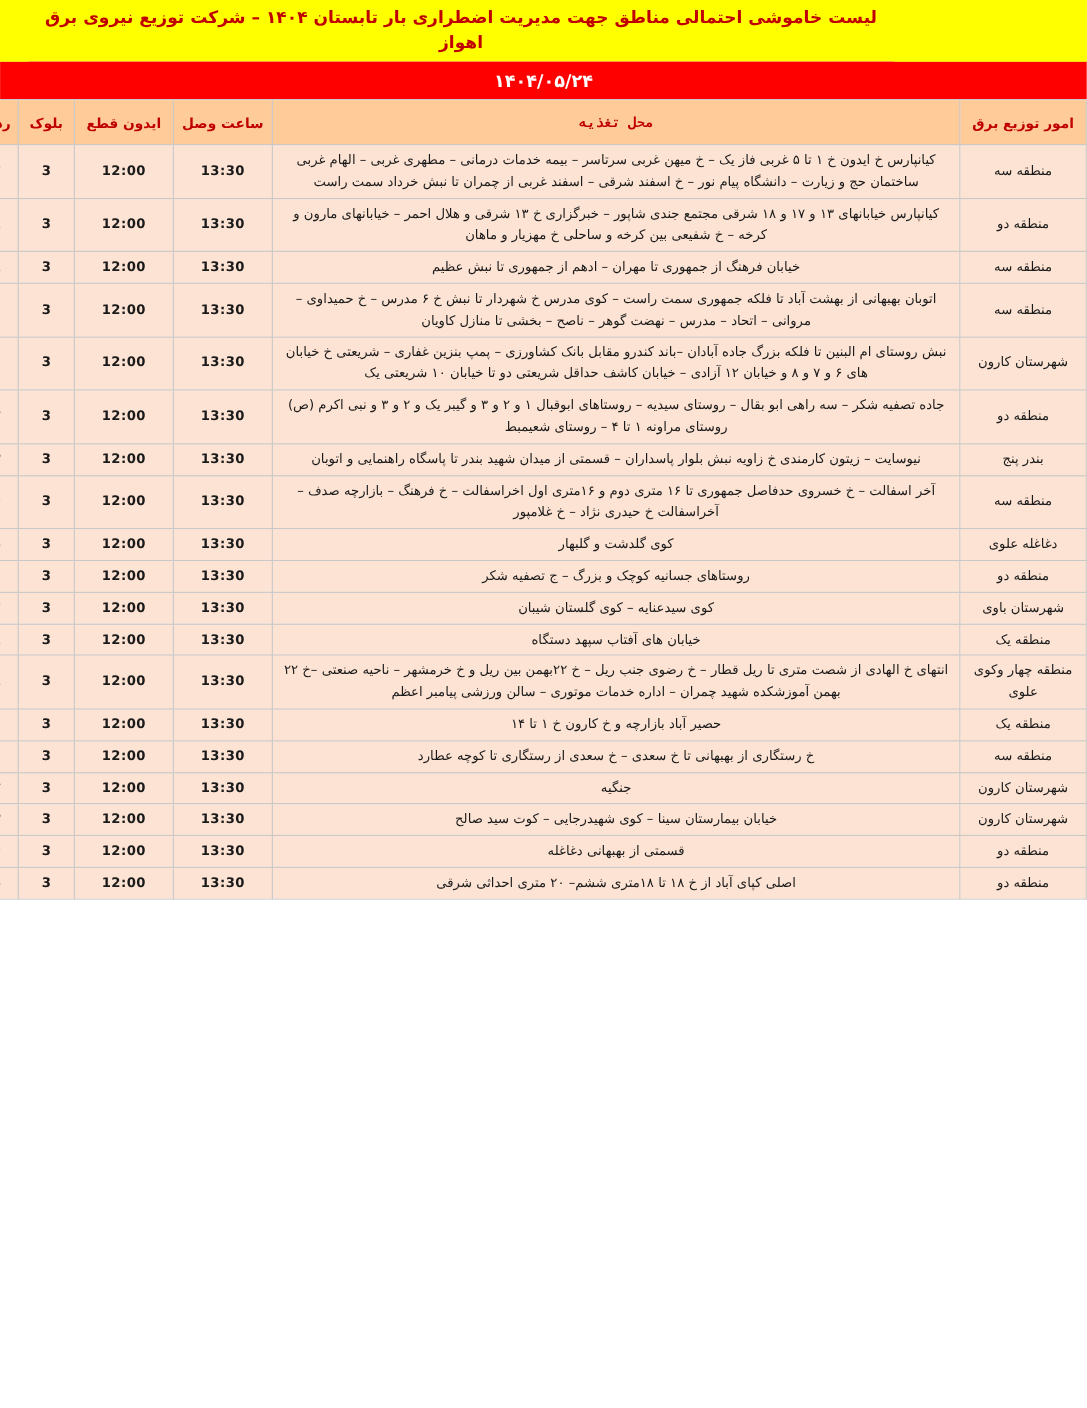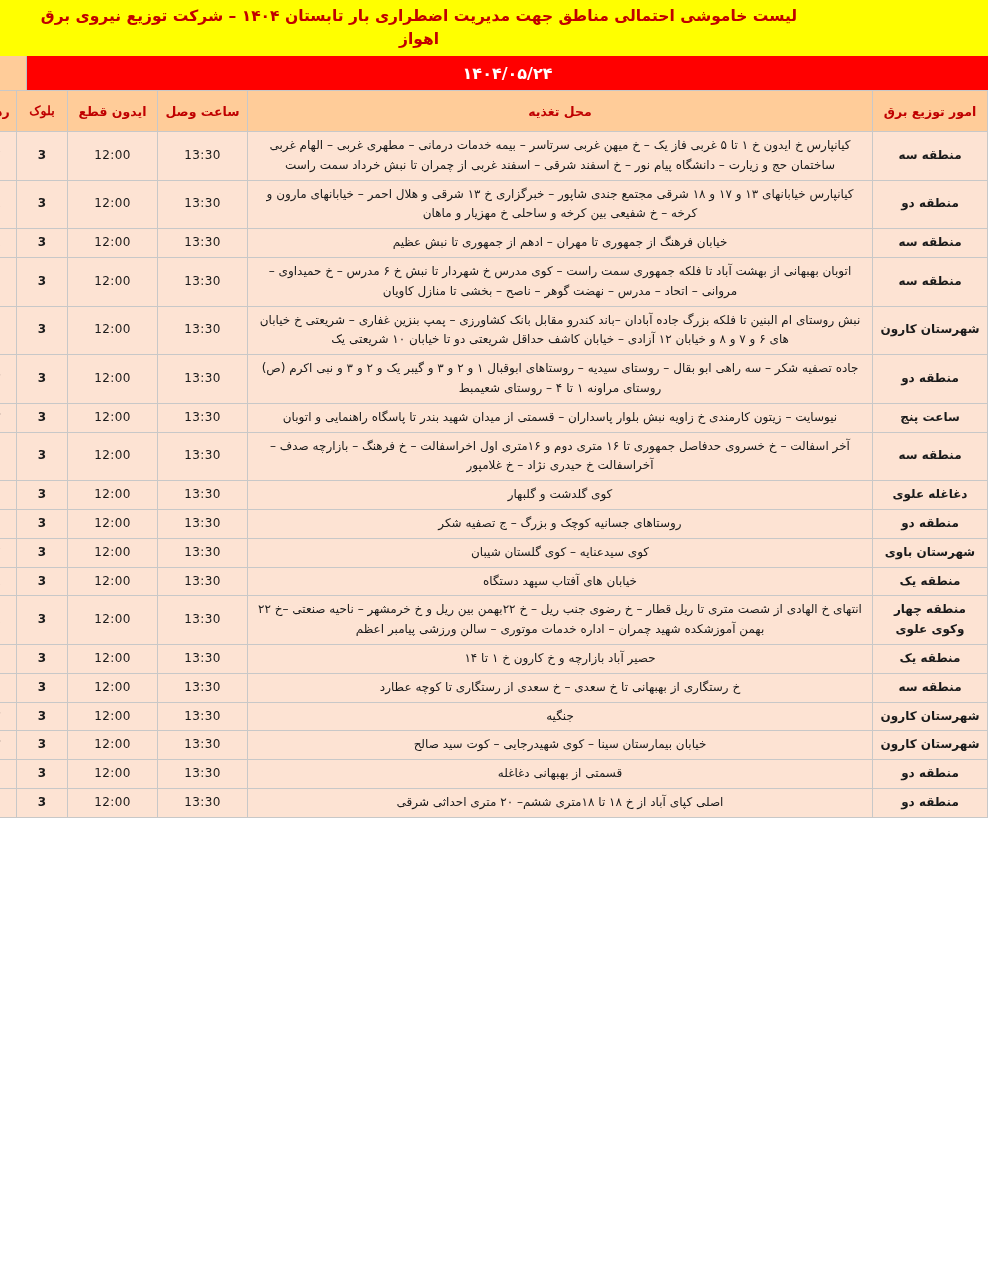--- a/index.html
+++ b/index.html
@@ -41,21 +41,21 @@
     padding: 0 8px;
     line-height: 1.5;
   }
   .title-bar .title-right-block {
     width: 26px;
     background: #ffff00;
   }
   
   .date-bar {
     display: flex;
-    flex-direction: row;
+    flex-direction: column;
     align-items: stretch;
     width: 100%;
     height: 34px;
     background: #ff0000;
   }
   .date-bar .date-cell {
     flex: 1;
     display: flex;
     align-items: center;
     justify-content: center;
@@ -91,48 +91,48 @@
   }
   table.outage tbody td {
     background: #fde3d3;
     color: #1a1a1a;
     font-size: 12px;
     line-height: 1.65;
   }
   td.col-area {
     width: 110px;
     font-size: 12.5px;
-    font-weight: bold;
+    font-weight: normal;
   }
   td.col-place {
     width: 620px;
     font-size: 12px;
     padding: 8px 10px;
     line-height: 1.75;
   }
   td.col-on, td.col-off {
     width: 85px;
     font-size: 14px;
-    font-weight: normal;
+    font-weight: bold;
     letter-spacing: 0.4px;
   }
   td.col-block {
     width: 46px;
     font-size: 13px;
     font-weight: bold;
   }
   td.col-row {
     width: 42px;
     font-size: 13px;
     font-weight: bold;
   }
   th.col-area { width: 110px; margin-left: 24px; }
-  th.col-place { width: 620px; }
+  th.col-place { width: 620px; font-family: Liberation Mono, monospace; }
   th.col-on, th.col-off { width: 85px; }
-  th.col-block { width: 46px; font-family: Liberation Serif, serif; }
+  th.col-block { width: 46px; }
   th.col-row { width: 42px; }
 </style>
 </head>
 <body>
 
 <div class="page">
 
   <div class="title-bar">
     <div class="title-left-block"></div>
     <div class="title-text">لیست خاموشی احتمالی مناطق جهت مدیریت اضطراری بار تابستان ۱۴۰۴ – شرکت توزیع نیروی برق اهواز</div>
@@ -198,21 +198,21 @@
         </tr>
         <tr>
           <td class="col-area">منطقه دو</td>
           <td class="col-place">جاده تصفیه شکر – سه راهی ابو بقال – روستای سیدیه – روستاهای ابوقبال ۱ و ۲ و ۳ و گیبر یک و ۲ و ۳ و نبی اکرم (ص) روستای مراونه ۱ تا ۴ – روستای شعیمبط</td>
           <td class="col-on">13:30</td>
           <td class="col-off">12:00</td>
           <td class="col-block">3</td>
           <td class="col-row">۸۲</td>
         </tr>
         <tr>
-          <td class="col-area">ساعت پنج</td>
+          <td class="col-area">بندر پنج</td>
           <td class="col-place">نیوسایت – زیتون کارمندی خ زاویه نبش بلوار پاسداران – قسمتی از میدان شهید بندر تا پاسگاه راهنمایی و اتوبان</td>
           <td class="col-on">13:30</td>
           <td class="col-off">12:00</td>
           <td class="col-block">3</td>
           <td class="col-row">۸۳</td>
         </tr>
         <tr>
           <td class="col-area">منطقه سه</td>
           <td class="col-place">آخر اسفالت – خ خسروی حدفاصل جمهوری تا ۱۶ متری دوم و ۱۶متری اول اخراسفالت – خ فرهنگ – بازارچه صدف – آخراسفالت خ حیدری نژاد – خ غلامپور</td>
           <td class="col-on">13:30</td>

